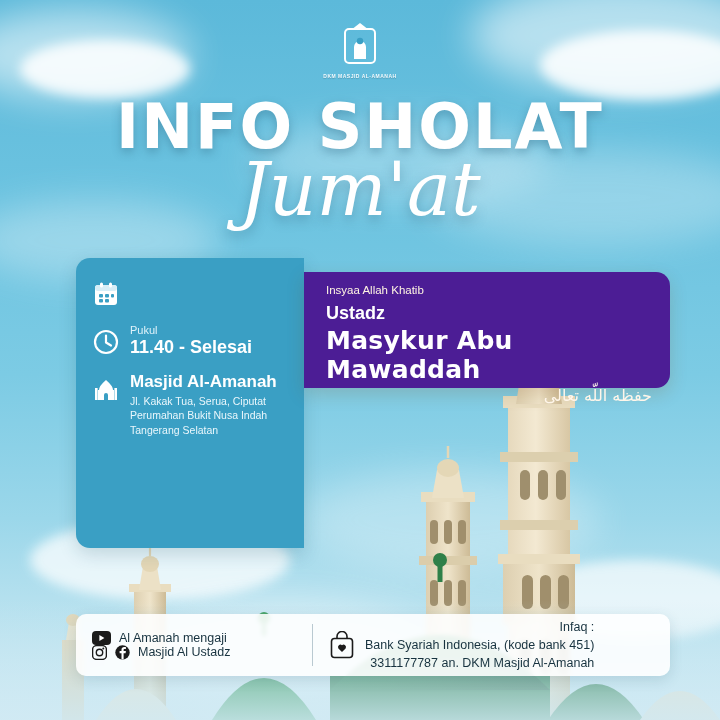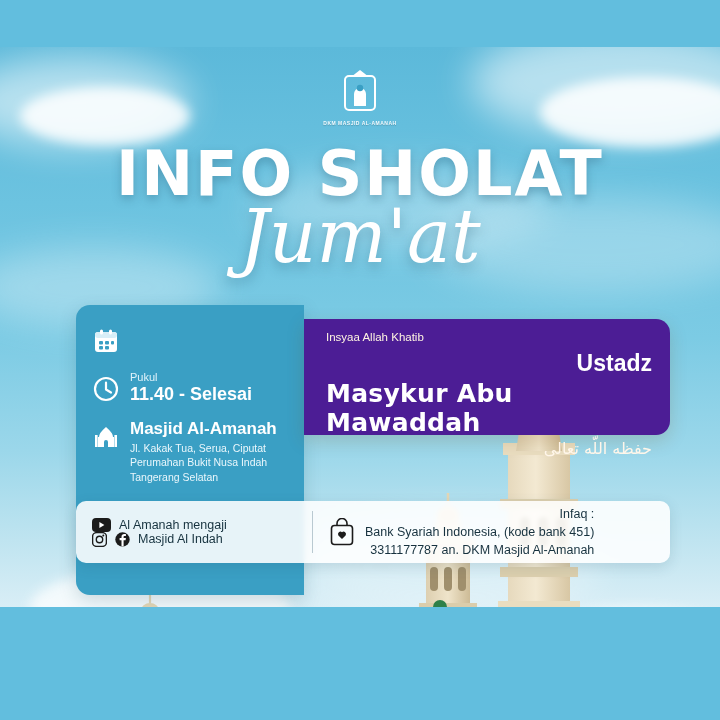--- a/index.html
+++ b/index.html
@@ -5,23 +5,22 @@
   html,body{margin:0;padding:0;}
   body{
     width:720px;height:720px;
     font-family:"Liberation Sans", sans-serif;
     overflow:hidden;
     position:relative;
     background:#62bede;
   }
   #poster{
     position:absolute;inset:0;
-    width:720px;height:560px;
+    width:720px;height:720px;
     overflow:hidden;
-    margin-top:47px;
   }
   
   .sky{
     position:absolute;inset:0;
     background:linear-gradient(180deg,#5cb9da 0%,#6cc3e0 28%,#7ccbe4 52%,#9bd7ea 72%,#bfe4f0 88%,#d9eef6 100%);
   }
   .cloud{
     position:absolute;
     background:rgba(255,255,255,0.75);
     border-radius:50%;
@@ -115,21 +114,21 @@
     width:366px;height:116px;
     background:#4c1d95;
     border-radius:0 14px 14px 0;
     z-index:7;
     box-shadow:0 6px 18px rgba(120,70,10,.18);
     padding:12px 18px 0 22px;
     box-sizing:border-box;
     color:#ffffff;
   }
   .khatib-top{font-size:11.5px;color:#fff4e2;}
-  .khatib-ustadz{font-size:23px;font-weight:bold;margin-top:7px;text-align:right;}
+  .khatib-ustadz{font-size:18px;font-weight:bold;margin-top:7px;}
   .khatib-name{
     font-size:25px;font-weight:bold;margin-top:2px;letter-spacing:.3px;
     font-family:"DejaVu Sans", sans-serif;
   }
   .khatib-ar{
     font-size:16px;text-align:right;margin-top:2px;color:#fff6ea;
     font-family:"DejaVu Sans", sans-serif;
   }
 
   
@@ -381,21 +380,21 @@
             <circle cx="7.5" cy="7.5" r="3.2" fill="none" stroke="#1b1b1b" stroke-width="1.4"></circle>
             <circle cx="11.3" cy="3.6" r="1" fill="#1b1b1b"></circle>
           </svg>
         </span>
         <span>
           <svg width="15" height="15" viewBox="0 0 15 15">
             <circle cx="7.5" cy="7.5" r="7.2" fill="#1b1b1b"></circle>
             <path d="M8.6 14.4 V8.2 h2 l.3-2.1 h-2.3 V4.9 c0-.6.2-1 1-1 h1.3 V2.0 C10.6 2 9.9 1.9 9.2 1.9 c-1.6 0-2.7 1-2.7 2.8 v1.4 H4.6 V8.2 h1.9 v6.2z" fill="#ffffff"></path>
           </svg>
         </span>
-        <span>Masjid Al Indah</span>
+        <span>Masjid Al Ustadz</span>
       </div>
     </div>
 
     <div class="divider"></div>
 
     <div class="footer-right">
       <span>
         <svg width="26" height="28" viewBox="0 0 26 28">
           <rect x="2.5" y="7.5" width="21" height="19" rx="3" fill="none" stroke="#1b1b1b" stroke-width="1.6"></rect>
           <path d="M8 7.5 V5.5 a5 5 0 0 1 10 0 V7.5" fill="none" stroke="#1b1b1b" stroke-width="1.6"></path>

